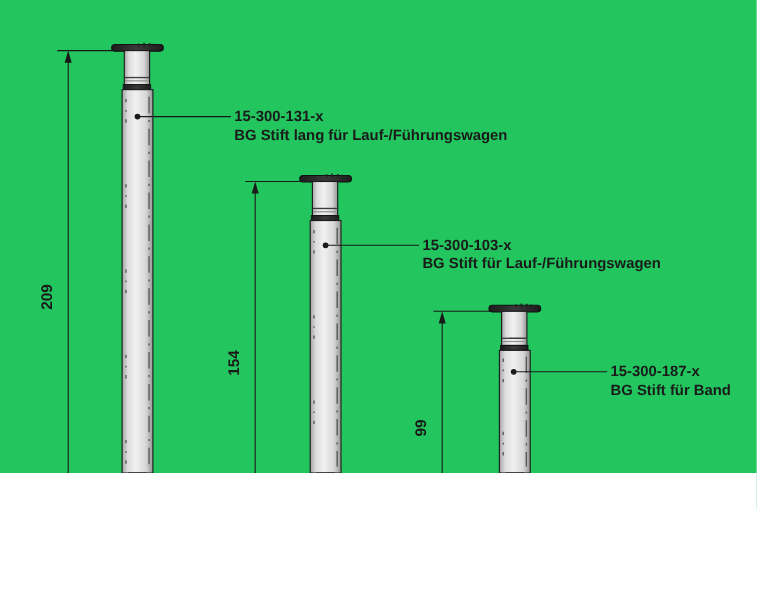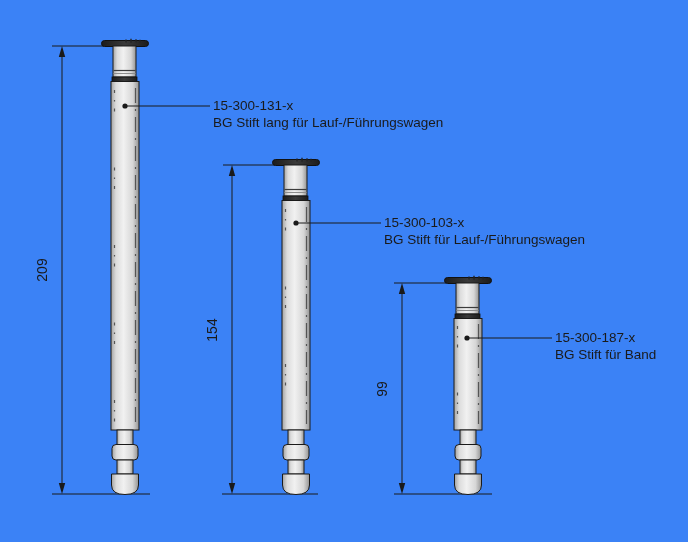--- a/index.html
+++ b/index.html
@@ -1,16 +1,16 @@
 <!DOCTYPE html>
 <html><head>
 <meta charset="utf-8">
 <style>
   html,body{margin:0;padding:0;background:#ffffff;}
-  .canvas{width:688px;height:542px;background:#3b82f6;position:relative;overflow:hidden;}
+  .canvas{width:688px;height:430px;background:#22c55e;position:relative;overflow:hidden;font-weight:bold;}
   svg{display:block;}
   text{font-family:"Liberation Sans","DejaVu Sans",sans-serif;fill:#1a1a1a;}
   .lbl{font-size:13.5px;}
   .dim{font-size:14px;}
   .edge{stroke:#1a1a1a;stroke-width:1;}
   .thin{stroke:#1a1a1a;stroke-width:1;fill:none;}
 </style>
 </head>
 <body>
 

